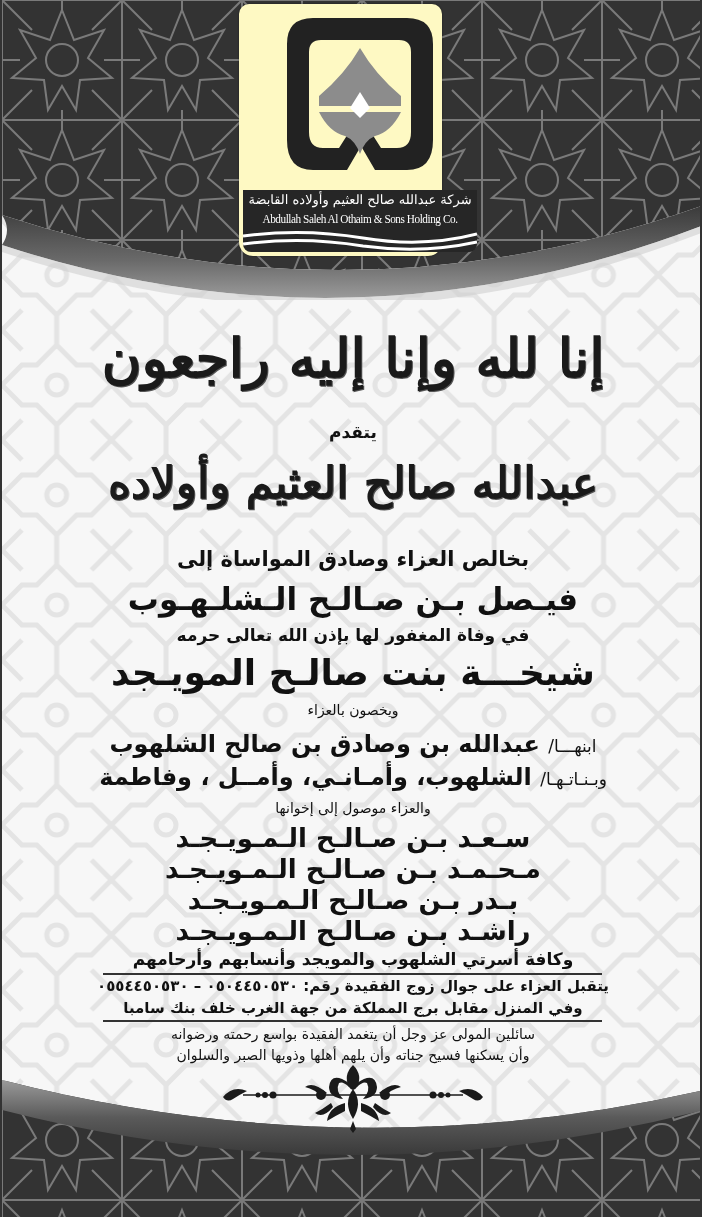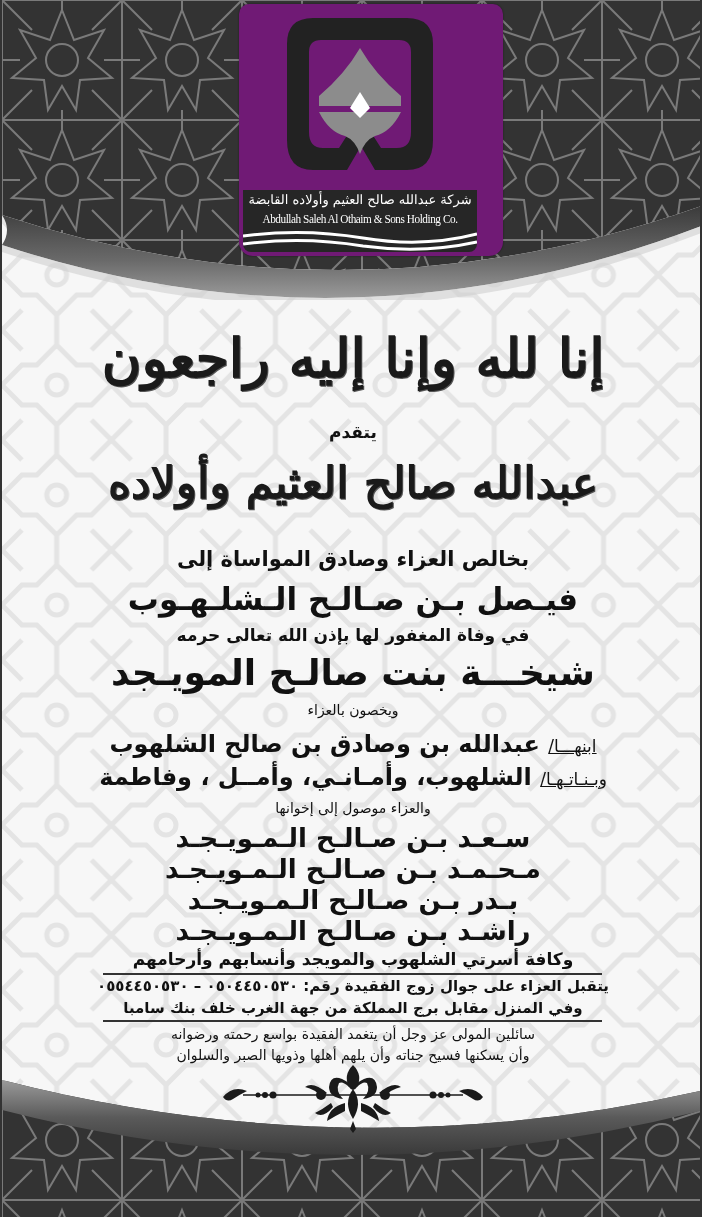--- a/index.html
+++ b/index.html
@@ -1,40 +1,40 @@
 <!DOCTYPE html>
 <html><head>
 <meta charset="utf-8">
 <style>
   html, body { margin:0; padding:0; }
   body { width:702px; height:1217px; position:relative; overflow:hidden; background:#ffffff; font-family:"DejaVu Sans", sans-serif; }
   .page { position:absolute; left:0; top:0; width:702px; height:1217px; background:#f6f6f6; border-left:2px solid #333; border-right:2px solid #333; box-sizing:border-box; overflow:hidden; }
   .pattern-light { position:absolute; left:0; top:0; width:100%; height:100%; }
   .top-band { position:absolute; left:0; top:0; width:702px; height:300px; }
   .bottom-band { position:absolute; left:0; top:1080px; width:702px; height:137px; }
-  .logo-box { position:absolute; left:237px; top:4px; width:226px; height:252px; background:#701a75; border-radius:10px 10px 14px 14px; box-shadow:0 0 2px rgba(0,0,0,.5);padding-left:38px; }
+  .logo-box { position:absolute; left:237px; top:4px; width:203px; height:252px; background:#fef9c3; border-radius:10px 10px 14px 14px; box-shadow:0 0 2px rgba(0,0,0,.5); }
   .logo-mark { position:absolute; left:44px; top:10px; width:154px; height:168px; }
   .logo-plate { position:absolute; left:4px; top:186px; width:234px; height:62px; background:#262626; overflow:hidden; border-radius:0 0 8px 8px; }
   .logo-ar { position:absolute; left:0; right:0; top:0; text-align:center; color:#fff; font-family:"DejaVu Serif", serif; font-size:13px; line-height:20px; direction:rtl; letter-spacing:-0.3px; }
   .logo-en { position:absolute; left:0; right:0; top:20px; text-align:center; color:#fff; font-family:"Liberation Serif", serif; font-size:12.5px; line-height:18px; letter-spacing:-0.5px; transform:scaleX(0.9); }
   .logo-wave { position:absolute; left:0; bottom:0; width:234px; height:24px; }
 
   .content { position:absolute; left:0; top:0; width:702px; height:1217px; direction:rtl; text-align:center; color:#111; }
   .line { position:absolute; left:0; width:702px; text-align:center; white-space:nowrap; }
   .callig { font-family:"DejaVu Serif", serif; font-weight:bold; color:#1a1a1a; }
   .verse { top:318px; font-size:54px; line-height:80px; letter-spacing:1px; text-shadow:1px 1px 0 #555; }
   .presents { top:420px; font-size:17px; font-weight:bold; line-height:24px; }
   .family { top:448px; font-size:44px; line-height:70px; text-shadow:1px 1px 0 #555; }
   .l-cond { top:545px; font-size:21px; font-weight:bold; line-height:28px; font-family:"DejaVu Sans", sans-serif; }
   .l-husband { top:578px; font-size:31px; font-weight:bold; line-height:42px; letter-spacing:2px; font-family:"DejaVu Sans", sans-serif; }
   .l-death { top:623px; font-size:17px; font-weight:bold; line-height:24px; }
   .l-deceased { top:648px; font-size:36px; font-weight:bold; line-height:50px; letter-spacing:1px; }
   .l-special { top:700px; font-size:14px; line-height:20px; }
   .l-son { top:727px; font-size:24px; font-weight:bold; line-height:34px; }
-  .l-son .pre, .l-daughters .pre { font-size:17px; font-weight:normal;text-decoration:underline; }
+  .l-son .pre, .l-daughters .pre { font-size:17px; font-weight:normal; }
   .l-daughters { top:760px; font-size:24px; font-weight:bold; line-height:34px; letter-spacing:2px; }
   .l-brothers-intro { top:798px; font-size:14px; line-height:20px; }
   .bro { font-size:26px; font-weight:bold; line-height:32px; letter-spacing:6px; }
   .bro0 { top:822px; } .bro1 { top:853px; } .bro2 { top:884px; } .bro3 { top:915px; }
   .l-families { top:947px; font-size:17px; font-weight:bold; line-height:24px; }
   .rule { position:absolute; left:101px; width:499px; height:2px; background:#333; }
   .rule1 { top:973px; } .rule2 { top:1020px; }
   .l-phone { top:975px; font-size:15px; font-weight:bold; line-height:22px; }
   .l-home { top:997px; font-size:15px; font-weight:bold; line-height:22px; }
   .l-prayer1 { top:1024px; font-size:14px; line-height:20px; letter-spacing:1px; }

